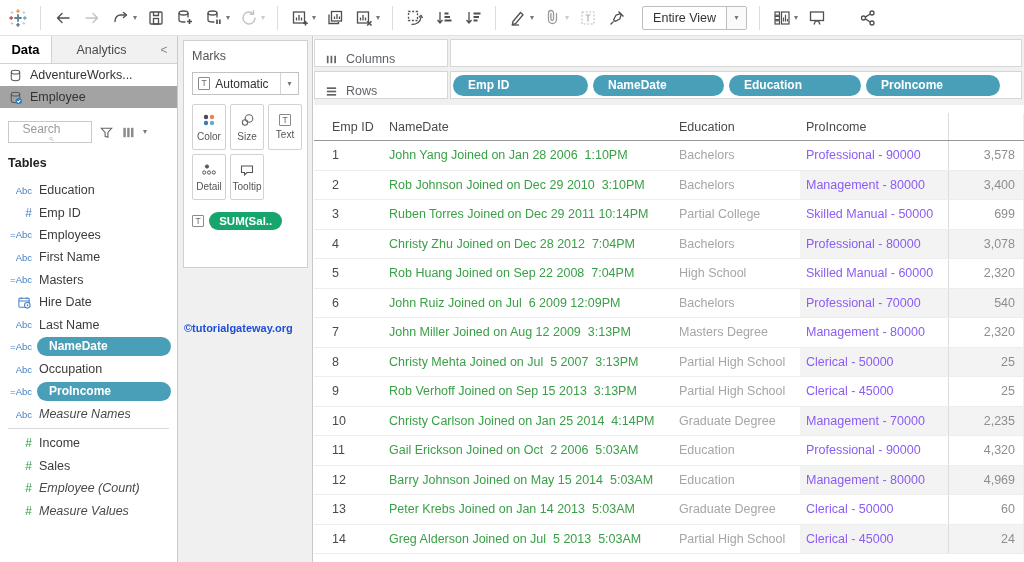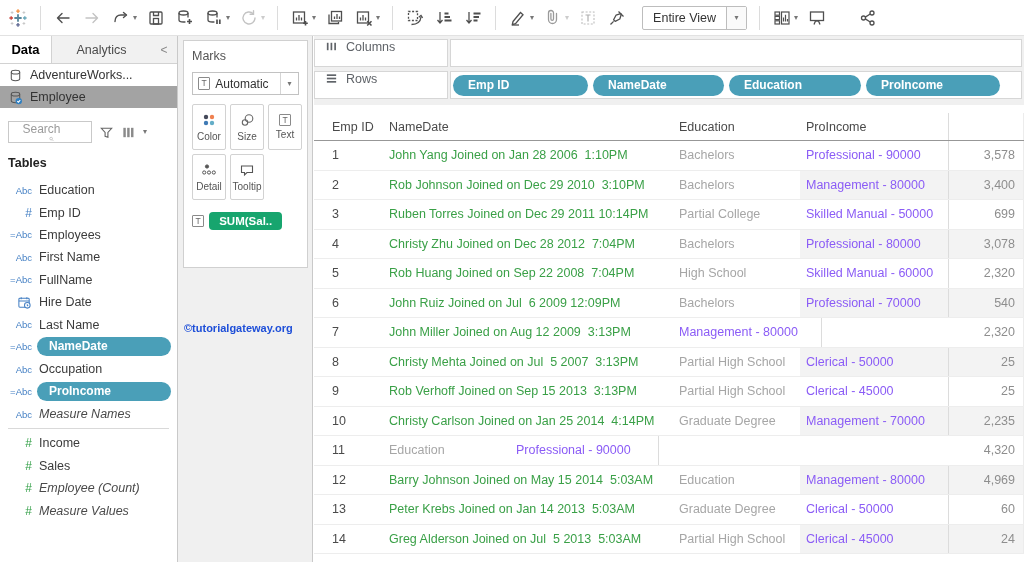--- a/index.html
+++ b/index.html
@@ -51,27 +51,27 @@
   .marks-card { position:absolute; left:5px; top:4px; width:125px; height:228px; background:#fff; border:1px solid #d0d0d0; padding:8px; }
   .marks-title { font-size:12.5px; color:#555; }
   .mark-dd { margin-top:9px; height:23px; border:1px solid #c2c2c2; display:flex; align-items:center; padding-left:5px; }
   .tbox { border:1px solid #8a8a8a; color:#666; font-size:8.5px; line-height:1; padding:1px 2.5px; border-radius:1px; }
   .mark-dd .ddlbl { font-size:12px; color:#333; margin-left:5px; flex:1; }
   .mark-dd .ddcaret { width:18px; align-self:stretch; border-left:1px solid #d5d5d5; display:flex; align-items:center; justify-content:center; }
   .mbgrid { margin-top:9px; display:grid; grid-template-columns:34px 34px 34px; gap:4px; }
   .mbtn { height:46px; background:#fff; border:1px solid #d2d2d2; border-radius:2px; display:flex;
     flex-direction:column; align-items:center; justify-content:center; gap:3px; font-size:10px; color:#555; }
   .sumrow { margin-top:12px; display:flex; align-items:center; gap:5px; }
-  .gpill { background:#17a56e; color:#fff; font-weight:bold; font-size:11.5px; border-radius:4px; padding:3px 10px; }
+  .gpill { background:#17a56e; color:#fff; font-weight:bold; font-size:11.5px; border-radius:9px; padding:3px 10px; }
   .watermark { position:absolute; left:6px; top:286px; font-size:11px; font-weight:bold; color:#1d4ed8; }
 
   
   .shelfstrip { position:absolute; left:314px; right:0; top:36px; height:69px; background:#f0f0f0; }
   .shelf-label { position:absolute; height:28px; background:#fff; border:1px solid #d6d6d6;
-    display:flex; align-items:flex-start; gap:8px; padding-left:10px; font-size:12.5px; color:#5f6368; width:134px; left:0; }
+    display:flex; align-items:flex-end; gap:8px; padding-left:10px; font-size:12.5px; color:#5f6368; width:134px; left:0; }
   .shelf-area { position:absolute; height:28px; background:#fff; border:1px solid #d6d6d6; left:136px; right:2px;
     display:flex; align-items:center; padding-left:2px; gap:5px; }
   .rpill { height:21px; background:#4a9fb8; border-radius:10.5px; color:#fff; font-weight:bold; font-size:12px;
     display:flex; align-items:center; padding-left:15px; }
   .rpill:nth-child(1){ width:135px; } .rpill:nth-child(2){ width:131px; }
   .rpill:nth-child(3){ width:132px; } .rpill:nth-child(4){ width:134px; }
 
   
   .view { position:absolute; left:314px; right:0; top:105px; bottom:0; background:#fff; }
   .ttable { margin-top:8px; }
@@ -313,21 +313,21 @@
       <div class="frow">
         <span class="ficn abc">=Abc</span>
         <span class="flbl">Employees</span>
       </div>
       <div class="frow">
         <span class="ficn abc">Abc</span>
         <span class="flbl">First Name</span>
       </div>
       <div class="frow">
         <span class="ficn abc">=Abc</span>
-        <span class="flbl">FullName</span>
+        <span class="flbl">Masters</span>
       </div>
       <div class="frow">
         <span class="ficn">
           <svg width="15" height="15" viewBox="0 0 16 16" fill="none" stroke="#4580c4" stroke-width="1.1">
               <rect x="2" y="3.5" width="11" height="9.5" rx="1"></rect>
               <path d="M4.5 2.5v2M10.5 2.5v2M2 6.5h11"></path>
               <circle cx="11" cy="11" r="3" fill="#fff"></circle>
               <path d="M11 9.8v1.3l1 .6"></path>
             </svg>
         </span>
@@ -506,20 +506,21 @@
         <div class="trow">
           <div class="c c-emp">6</div>
           <div class="c c-name">John Ruiz Joined on Jul  6 2009 12:09PM</div>
           <div class="c c-edu">Bachelors</div>
           <div class="c c-pro">Professional - 70000</div>
           <div class="c c-val">540</div>
         </div>
         <div class="trow">
           <div class="c c-emp">7</div>
           <div class="c c-name">John Miller Joined on Aug 12 2009  3:13PM</div>
+          <div class="c c-edu">Masters Degree</div>
           <div class="c c-pro">Management - 80000</div>
           <div class="c c-val">2,320</div>
         </div>
         <div class="trow">
           <div class="c c-emp">8</div>
           <div class="c c-name">Christy Mehta Joined on Jul  5 2007  3:13PM</div>
           <div class="c c-edu">Partial High School</div>
           <div class="c c-pro">Clerical - 50000</div>
           <div class="c c-val">25</div>
         </div>
@@ -532,20 +533,21 @@
         </div>
         <div class="trow">
           <div class="c c-emp">10</div>
           <div class="c c-name">Christy Carlson Joined on Jan 25 2014  4:14PM</div>
           <div class="c c-edu">Graduate Degree</div>
           <div class="c c-pro">Management - 70000</div>
           <div class="c c-val">2,235</div>
         </div>
         <div class="trow">
           <div class="c c-emp">11</div>
+          <div class="c c-name">Gail Erickson Joined on Oct  2 2006  5:03AM</div>
           <div class="c c-edu">Education</div>
           <div class="c c-pro">Professional - 90000</div>
           <div class="c c-val">4,320</div>
         </div>
         <div class="trow">
           <div class="c c-emp">12</div>
           <div class="c c-name">Barry Johnson Joined on May 15 2014  5:03AM</div>
           <div class="c c-edu">Education</div>
           <div class="c c-pro">Management - 80000</div>
           <div class="c c-val">4,969</div>

